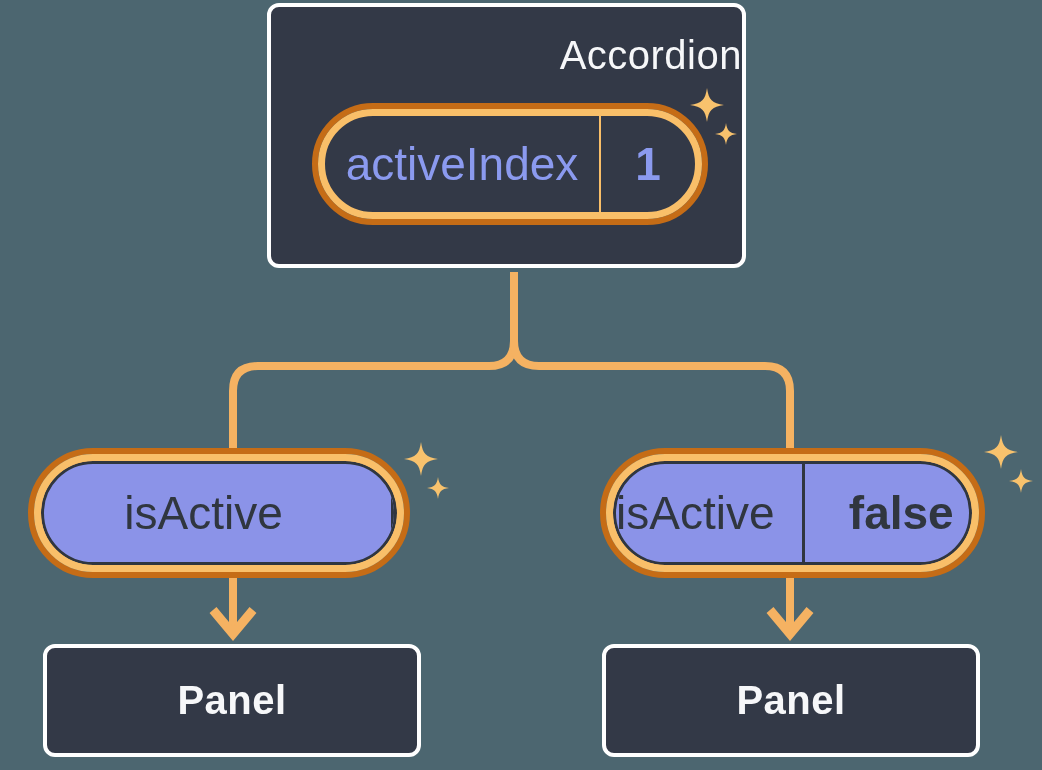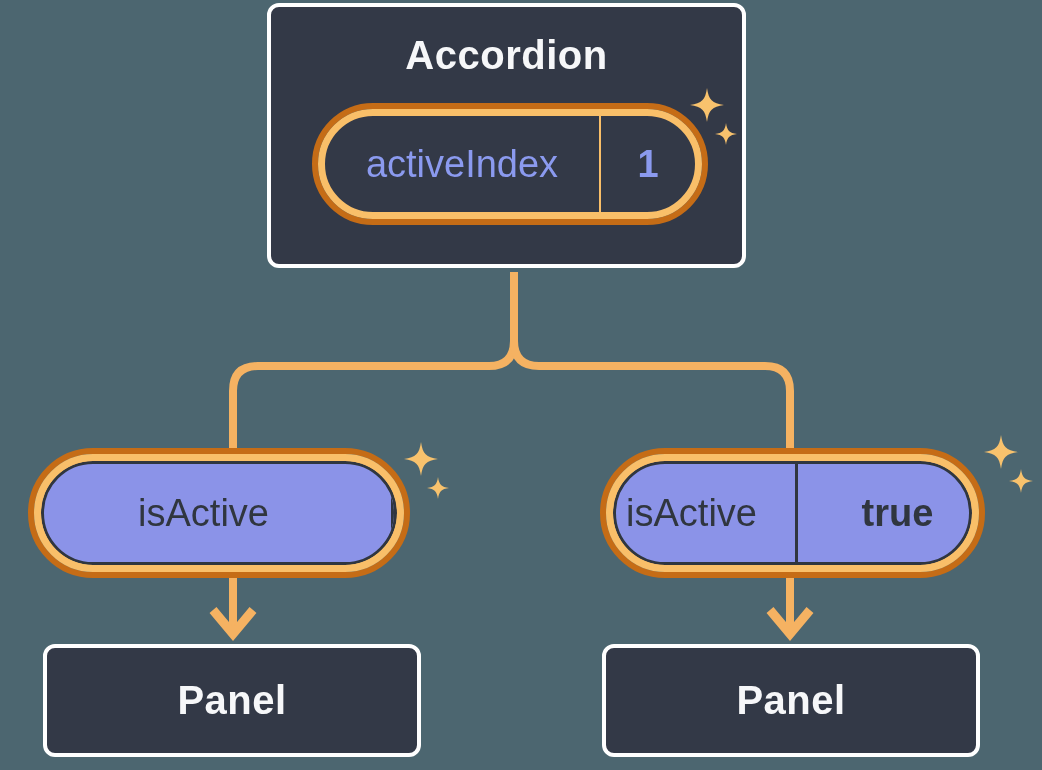--- a/index.html
+++ b/index.html
@@ -28,24 +28,24 @@
     position: absolute;
     background: var(--card, #333947);
     border: 4px solid #FFFFFF;
     border-radius: 12px;
     z-index: 2;
     color: var(--lighttext, #F6F7F9);
   }
   .card.root { left: 267px; top: 3px; width: 479px; height: 265px; }
   .card .card-title {
     display: block;
-    text-align: center;
+    text-align: right;
     margin-top: 26px;
     font-size: 40px;
-    font-weight: 700;
+    font-weight: 400;
     letter-spacing: 0.5px;
   }
   .card.panel {
     display: flex; align-items: center; justify-content: center;
     width: 378px; height: 113px; top: 644px;
     font-size: 40px; font-weight: 700; letter-spacing: 0.5px;
   }
   .card.panel.left { left: 43px; }
   .card.panel.right { left: 602px; }
 
@@ -81,21 +81,21 @@
     background: var(--purple, #8B93E8);
     overflow: hidden;
     display: flex;
     gap: 28px;
   }
   .pill-outer.prop .cell { color: var(--darktext, #30363F); }
   .pill-outer.prop .divider { background: var(--darktext, #30363F); width: 3px; }
 
   .cell {
     display: flex; align-items: center; justify-content: center;
-    font-size: 38px;
+    font-size: 46px;
     height: 100%;
   }
   .cell.name { flex: 1; }
   .cell.value { font-weight: 700; }
   .pill-outer.state .cell.value { width: 94px; }
   .pill-outer.prop.left .cell.value { width: 150px; }
   .pill-outer.prop.right .cell.value { width: 143px; }
   .divider { height: 100%; flex: none; }
 </style>
 </head>
@@ -134,21 +134,21 @@
         <div class="divider"></div>
       </div>
     </div>
   </div>
 
   <div class="pill-outer prop right">
     <div class="pill-mid">
       <div class="pill-inner">
         <div class="cell name">isActive</div>
         <div class="divider"></div>
-        <div class="cell value">true</div>
+        <div class="cell value">false</div>
       </div>
     </div>
   </div>
 
   <div class="card panel left">
     <span>Panel</span>
   </div>
   <div class="card panel right">
     <span>Panel</span>
   </div>

